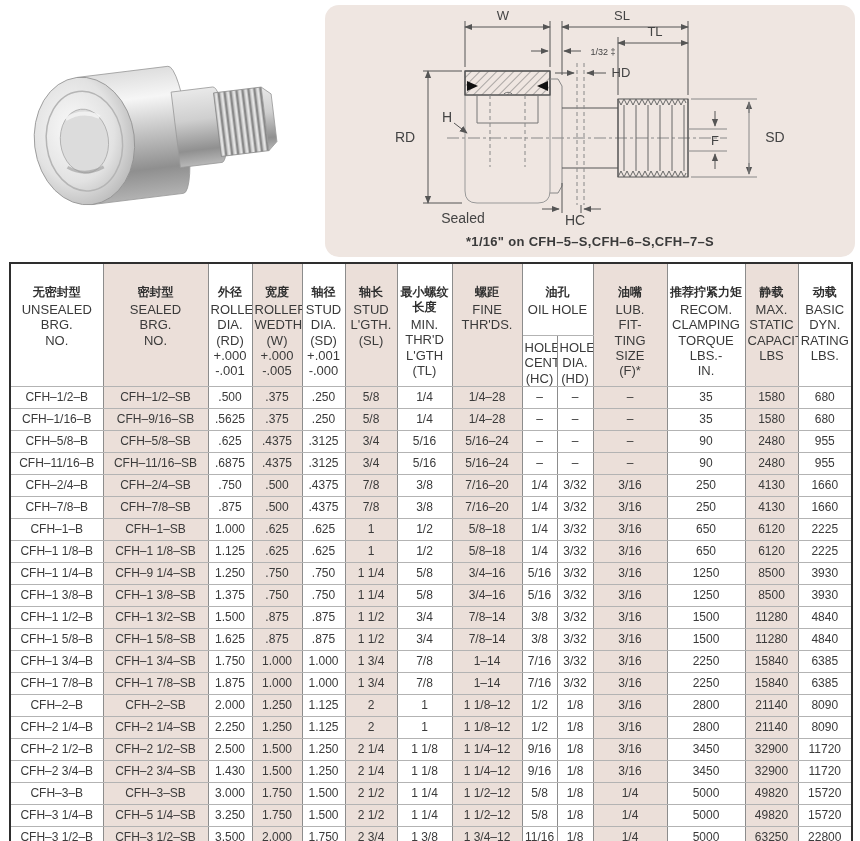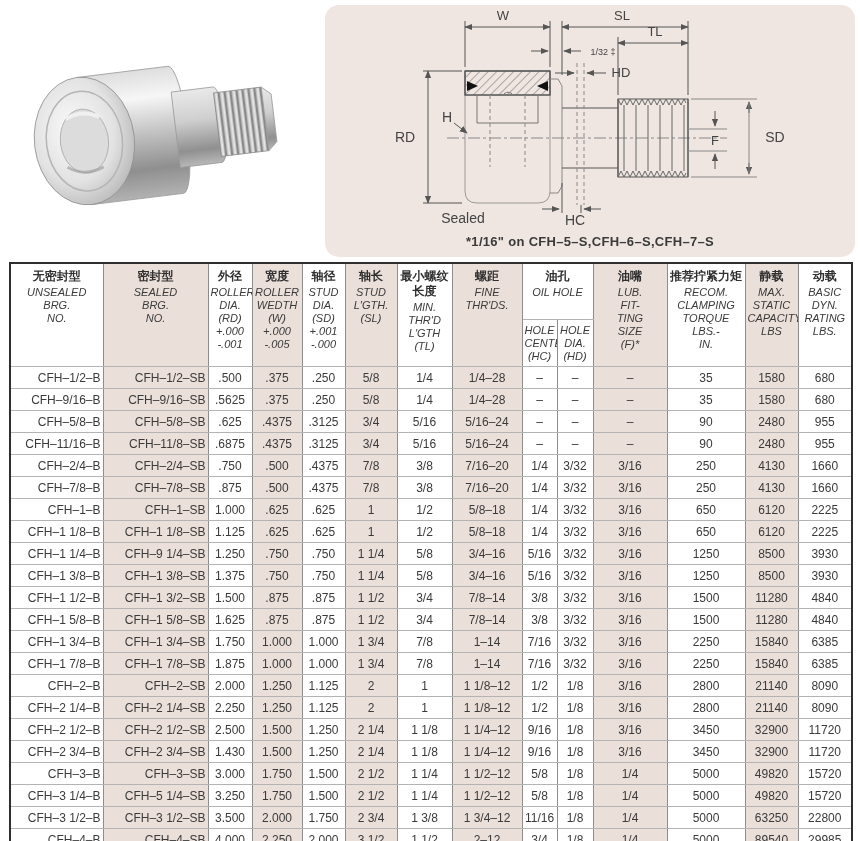--- a/index.html
+++ b/index.html
@@ -4,28 +4,28 @@
 <style>
   html,body{margin:0;padding:0;background:#fff;}
   body{width:860px;height:841px;overflow:hidden;font-family:"Liberation Sans","DejaVu Sans",sans-serif;color:#333;}
   .top{position:relative;width:860px;height:262px;}
   .photo{position:absolute;left:18px;top:38px;width:285px;height:190px;}
   .panel{position:absolute;left:325px;top:5px;width:530px;height:252px;background:#efe6e1;border-radius:14px;}
   .panel svg{display:block;}
   .footnote{position:absolute;left:0;right:0;bottom:8px;text-align:center;font-size:13px;font-weight:bold;color:#3a3a3a;letter-spacing:.3px;}
   table{table-layout:fixed;width:842px;margin-left:9px;border-collapse:collapse;border:2px solid #2e2e2e;}
   th,td{border-left:1px solid #8c8c8c;border-right:1px solid #8c8c8c;border-top:1px solid #b3b3b3;border-bottom:1px solid #b3b3b3;overflow:hidden;}
-  thead th{vertical-align:top;padding:5px 2px 0 2px;font-weight:normal;background:#fff;}
+  thead th{vertical-align:top;padding:21px 2px 0 2px;font-weight:normal;background:#fff;}
   thead tr.r1 th{height:50px;}
   thead tr.r2 th{height:44px;vertical-align:top;padding-top:2px;text-align:center;}
   th.group{vertical-align:top;}
   .cn{font-size:12px;font-weight:bold;color:#2f2f2f;line-height:1.25;}
-  .en{font-size:11px;line-height:1.18;white-space:pre-line;margin-top:2px;color:#3a3a3a;font-style:italic;}
+  .en{font-size:13px;line-height:1.18;white-space:pre-line;margin-top:2px;color:#3a3a3a;}
   tbody td{height:21px;text-align:center;font-size:12px;padding:0 2px;color:#3a3a3a;white-space:nowrap;}
-  tbody td.name{text-align:right;}
+  tbody td.name{text-align:center;}
   .shade{background:#ebdfd9;}
   text{font-family:"Liberation Sans","DejaVu Sans",sans-serif;fill:#444;}
 </style>
 </head>
 <body>
 
 <div class="top">
 
   <div class="photo">
     <svg width="285" height="190" viewBox="0 0 285 190">
@@ -308,21 +308,21 @@
         <td>1/4</td>
         <td class="shade">1/4–28</td>
         <td>–</td>
         <td>–</td>
         <td class="shade">–</td>
         <td>35</td>
         <td class="shade">1580</td>
         <td>680</td>
       </tr>
       <tr>
-        <td class="name">CFH–9/16–B</td>
+        <td class="name">CFH–1/16–B</td>
         <td class="name shade">CFH–9/16–SB</td>
         <td>.5625</td>
         <td class="shade">.375</td>
         <td>.250</td>
         <td class="shade">5/8</td>
         <td>1/4</td>
         <td class="shade">1/4–28</td>
         <td>–</td>
         <td>–</td>
         <td class="shade">–</td>
@@ -341,21 +341,21 @@
         <td class="shade">5/16–24</td>
         <td>–</td>
         <td>–</td>
         <td class="shade">–</td>
         <td>90</td>
         <td class="shade">2480</td>
         <td>955</td>
       </tr>
       <tr>
         <td class="name">CFH–11/16–B</td>
-        <td class="name shade">CFH–11/8–SB</td>
+        <td class="name shade">CFH–11/16–SB</td>
         <td>.6875</td>
         <td class="shade">.4375</td>
         <td>.3125</td>
         <td class="shade">3/4</td>
         <td>5/16</td>
         <td class="shade">5/16–24</td>
         <td>–</td>
         <td>–</td>
         <td class="shade">–</td>
         <td>90</td>

